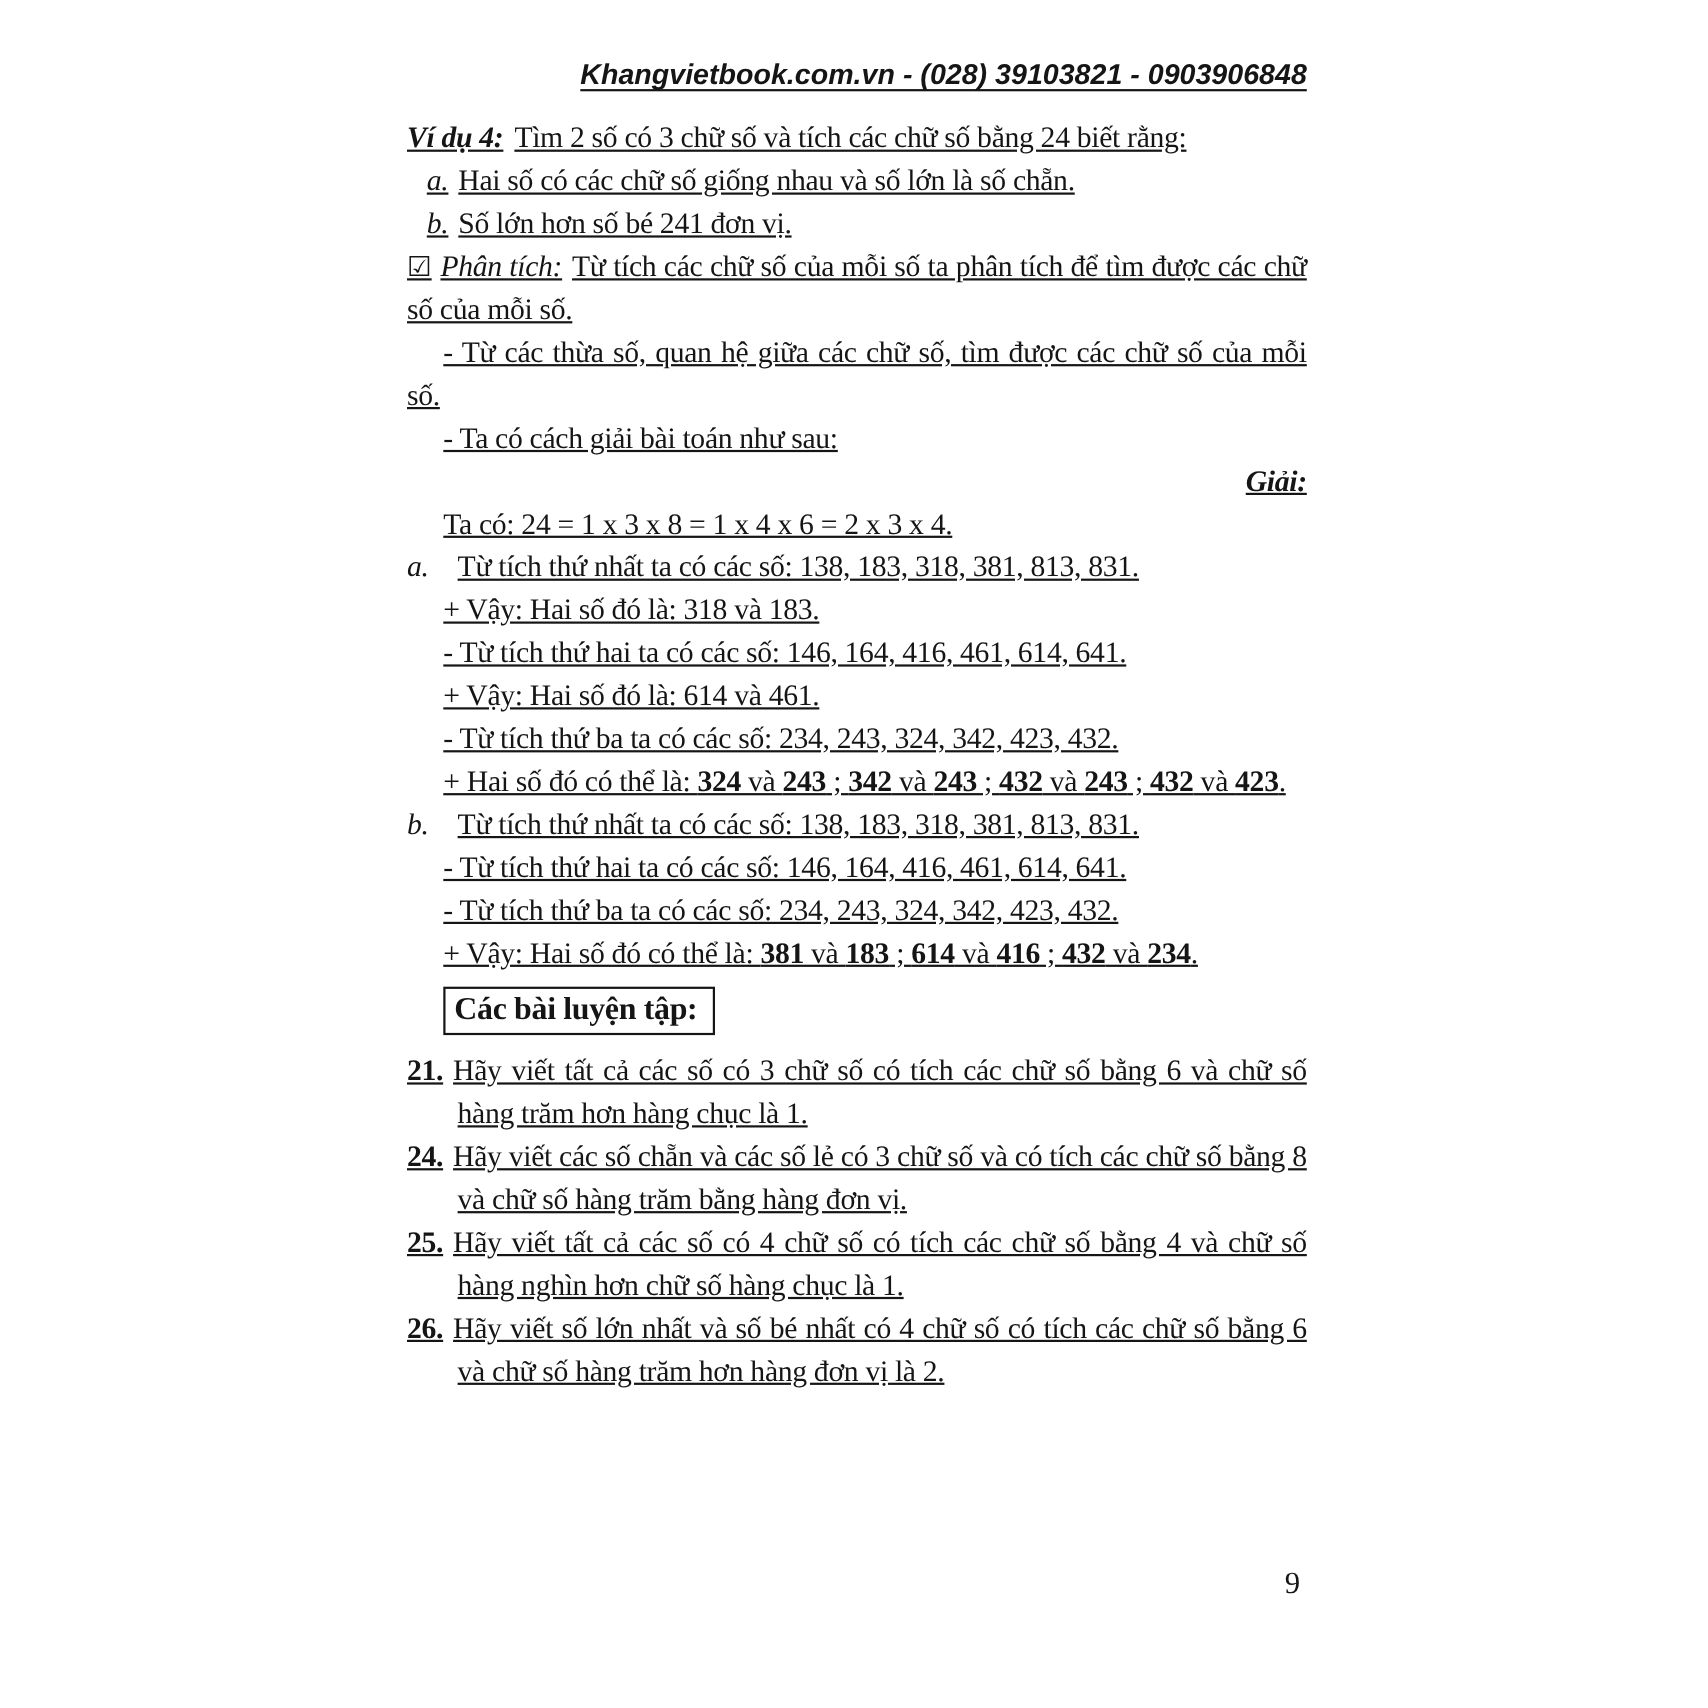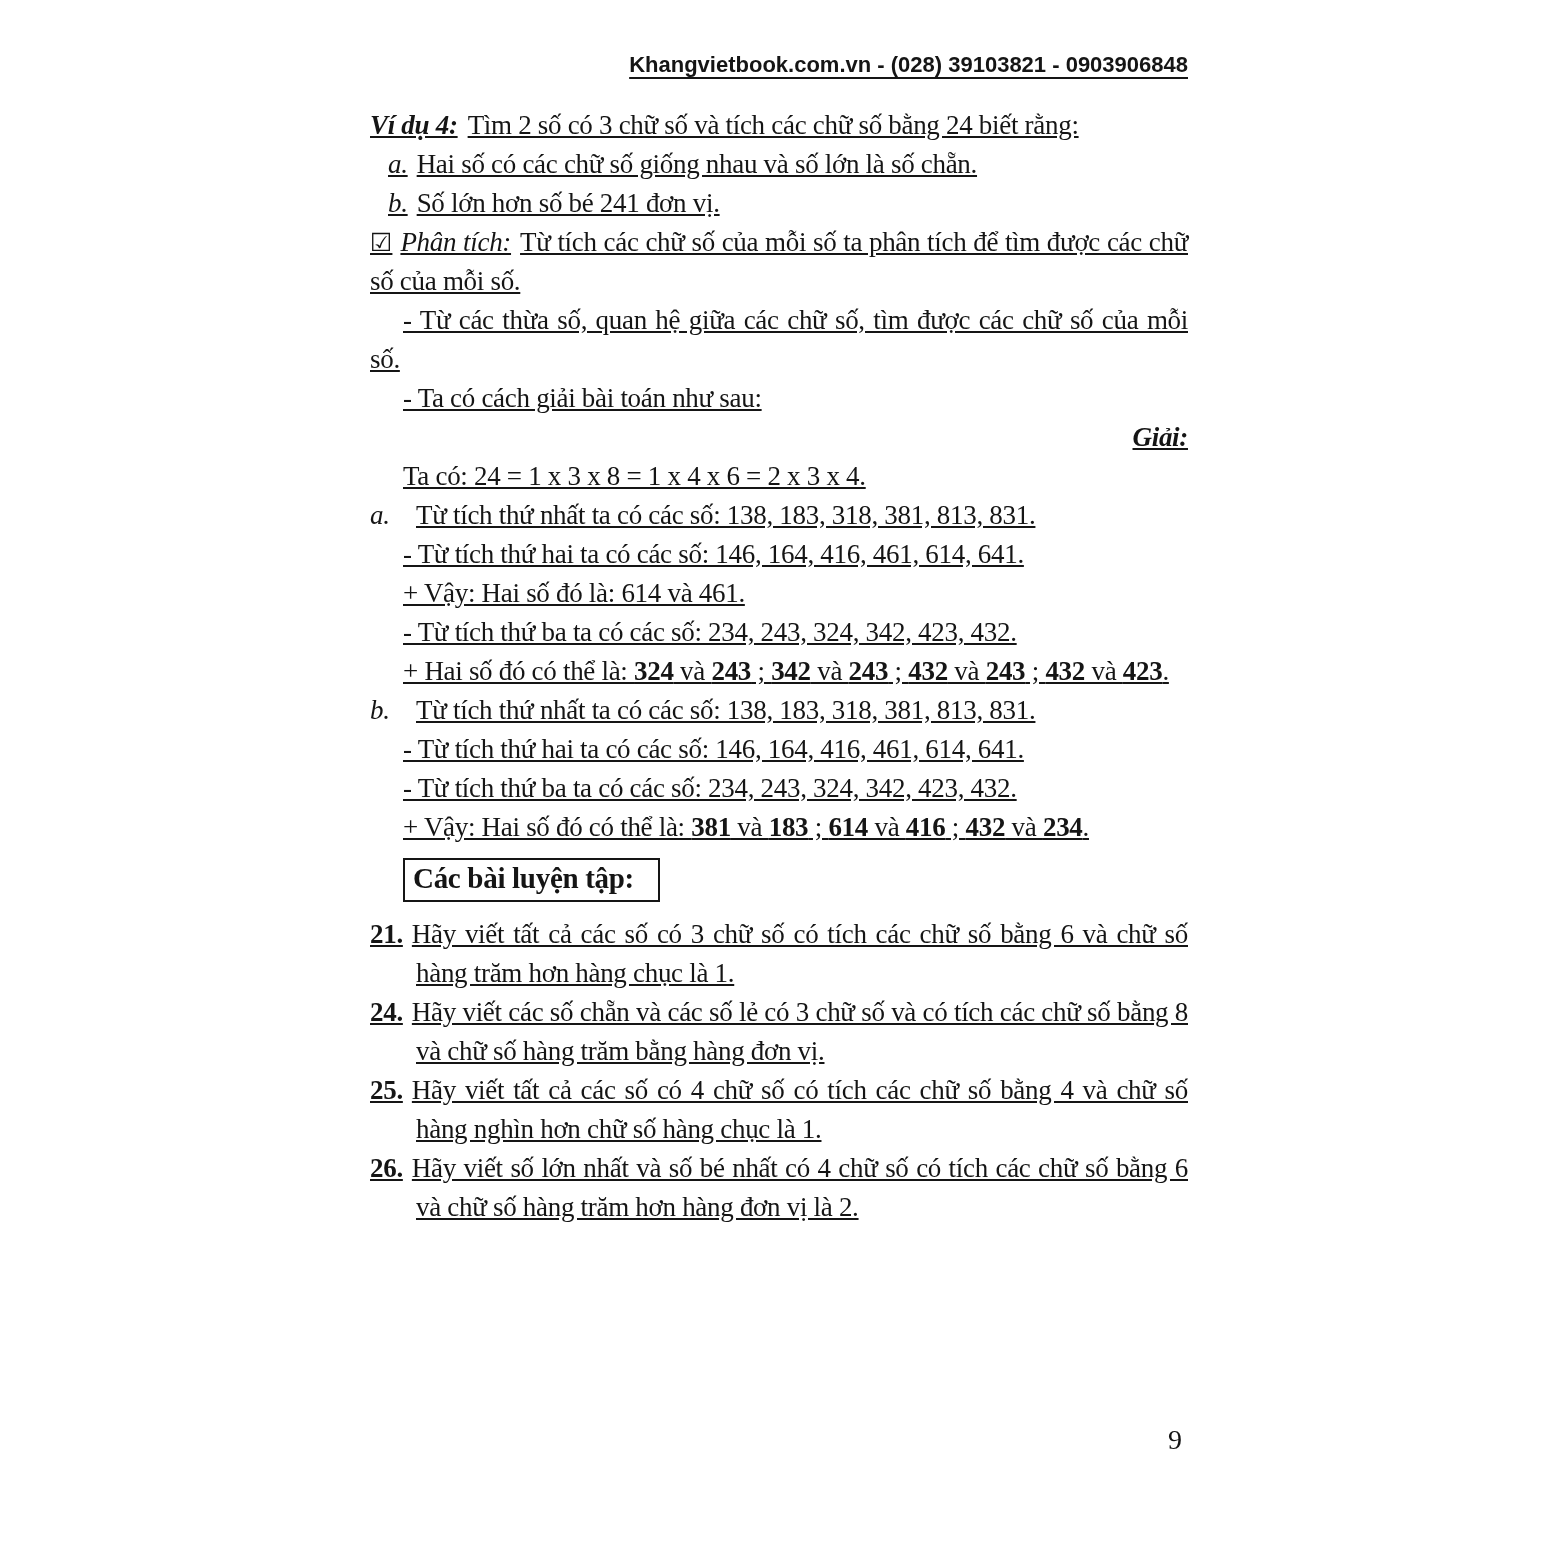--- a/index.html
+++ b/index.html
@@ -6,21 +6,21 @@
   html,body { background:#ffffff; }
   body {
     width:1553px; height:1553px; position:relative; overflow:hidden;
     font-family:"Liberation Serif","DejaVu Serif",serif;
     color:#151515;
   }
   .header {
     position:absolute; left:370px; top:52px; width:818px;
     text-align:right;
     font-family:"Liberation Sans","DejaVu Sans",sans-serif;
-    font-weight:bold; font-size:22px;
+    font-style:italic; font-weight:bold; font-size:26px;
   }
   .header-text { text-decoration:underline; text-underline-offset:5px; }
   .content {
     position:absolute; left:370px; top:106px; width:818px;
     font-size:27px; line-height:39px; letter-spacing:-0.3px;
   }
   p { margin:0;text-decoration:underline; }
   .just   { text-align:justify; }
   .center { text-align:right; }
   .ind18  { padding-left:18px; }
@@ -30,21 +30,21 @@
   .label-i  { font-style:italic; margin-right:9px; }
   .checkbox-glyph {
     font-family:"DejaVu Sans","Liberation Sans",sans-serif;
     font-size:25px; margin-right:8px; letter-spacing:0;
   }
   .sol-label { display:inline-block; width:46px; font-style:italic; }
   .solution-title { font-weight:bold; font-style:italic; }
   .heading-box-row { margin:11px 0 13px 0; line-height:1; }
   .heading-box {
     display:inline-block; margin-left:33px;
-    border:2px solid #151515; padding:4px 24px 7px 8px;
+    border:2px solid #151515; padding:4px 14px 7px 8px;
     font-weight:bold; font-size:29px; letter-spacing:-0.3px;
   }
   .exercise { padding-left:46px; text-indent:-46px; text-align:justify; }
   .exercise .num { font-weight:bold; margin-right:9px; }
   .page-number {
     position:absolute; left:370px; top:1424px; width:818px;
     text-align:right; font-size:28px; padding-right:6px;
   }
   b { font-weight:bold; }
 </style>
@@ -72,20 +72,21 @@
   </p>
   <p class="just ti33">- Từ các thừa số, quan hệ giữa các chữ số, tìm được các chữ số của mỗi số.</p>
   <p class="ind33">- Ta có cách giải bài toán như sau:</p>
 
   <p class="center solution-title">Giải:</p>
   <p class="ind33">Ta có: 24 = 1 x 3 x 8 = 1 x 4 x 6 = 2 x 3 x 4.</p>
 
   <p>
     <span class="sol-label">a.</span><span><span>Từ tích thứ nhất ta có các số: 138, 183, 318, 381, 813, 831.</span></span>
   </p>
+  <p class="ind33"><span>+ Vậy: Hai số đó là: 318 và 183.</span></p>
   <p class="ind33"><span>- Từ tích thứ hai ta có các số: 146, 164, 416, 461, 614, 641.</span></p>
   <p class="ind33"><span>+ Vậy: Hai số đó là: 614 và 461.</span></p>
   <p class="ind33"><span>- Từ tích thứ ba ta có các số: 234, 243, 324, 342, 423, 432.</span></p>
   <p class="ind33 just"><span>+ Hai số đó có thể là: </span><b>324</b><span> và </span><b>243</b><span> ; </span><b>342</b><span> và </span><b>243</b><span> ; </span><b>432</b><span> và </span><b>243</b><span> ; </span><b>432</b><span> và </span><b>423</b><span>.</span></p>
 
   <p>
     <span class="sol-label">b.</span><span><span>Từ tích thứ nhất ta có các số: 138, 183, 318, 381, 813, 831.</span></span>
   </p>
   <p class="ind33"><span>- Từ tích thứ hai ta có các số: 146, 164, 416, 461, 614, 641.</span></p>
   <p class="ind33"><span>- Từ tích thứ ba ta có các số: 234, 243, 324, 342, 423, 432.</span></p>

